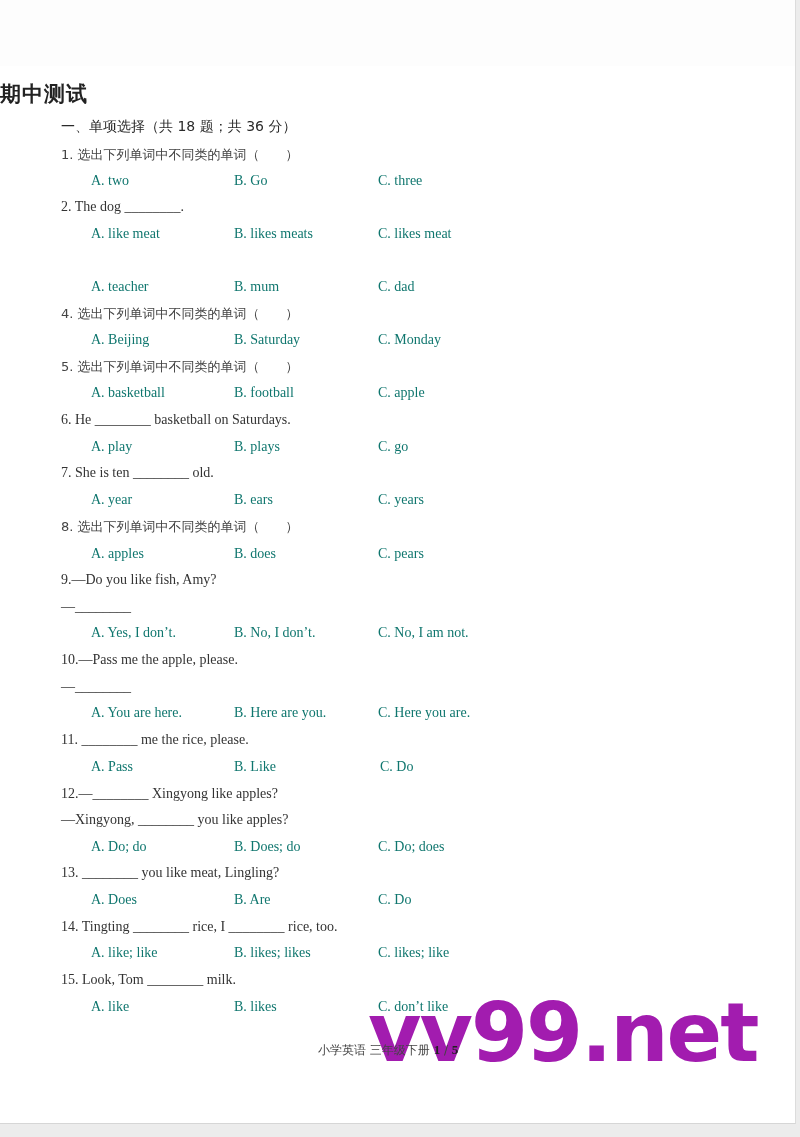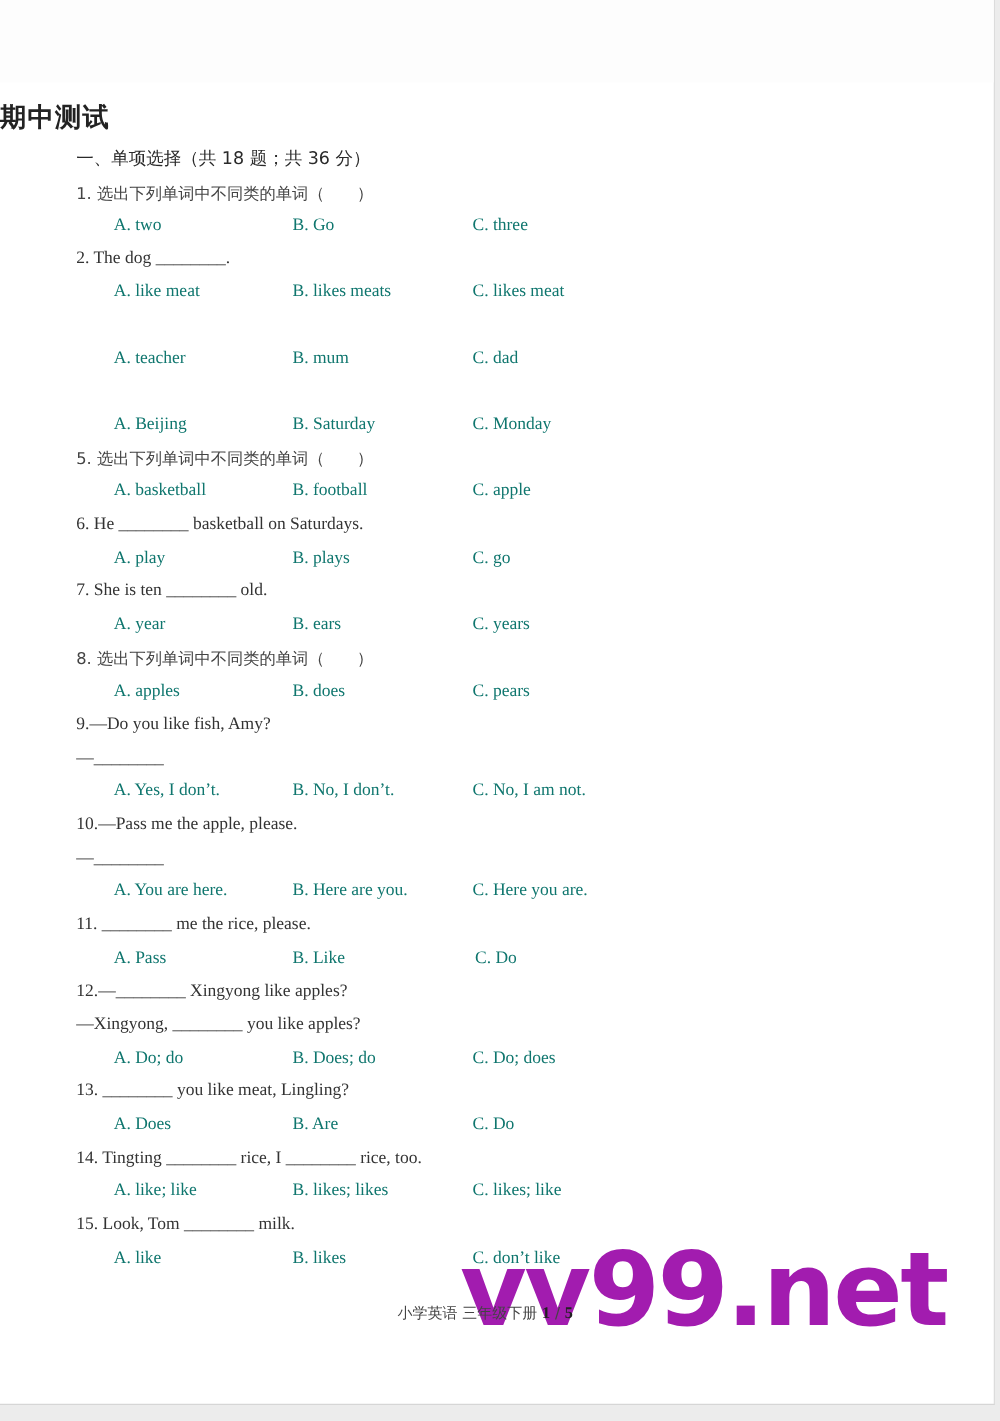--- a/index.html
+++ b/index.html
@@ -31,20 +31,21 @@
 
   <div class="line" style="top:199px">2. The dog ________.</div>
   <div class="opt oa" style="top:226px">A. like meat</div>
   <div class="opt ob" style="top:226px">B. likes meats</div>
   <div class="opt oc" style="top:226px">C. likes meat</div>
 
   <div class="opt oa" style="top:279px">A. teacher</div>
   <div class="opt ob" style="top:279px">B. mum</div>
   <div class="opt oc" style="top:279px">C. dad</div>
 
+  <div class="line cn" style="top:305px">4. 选出下列单词中不同类的单词（　　）</div>
   <div class="opt oa" style="top:332px">A. Beijing</div>
   <div class="opt ob" style="top:332px">B. Saturday</div>
   <div class="opt oc" style="top:332px">C. Monday</div>
 
   <div class="line cn" style="top:358px">5. 选出下列单词中不同类的单词（　　）</div>
   <div class="opt oa" style="top:385px">A. basketball</div>
   <div class="opt ob" style="top:385px">B. football</div>
   <div class="opt oc" style="top:385px">C. apple</div>
 
   <div class="line" style="top:412px">6. He ________ basketball on Saturdays.</div>

